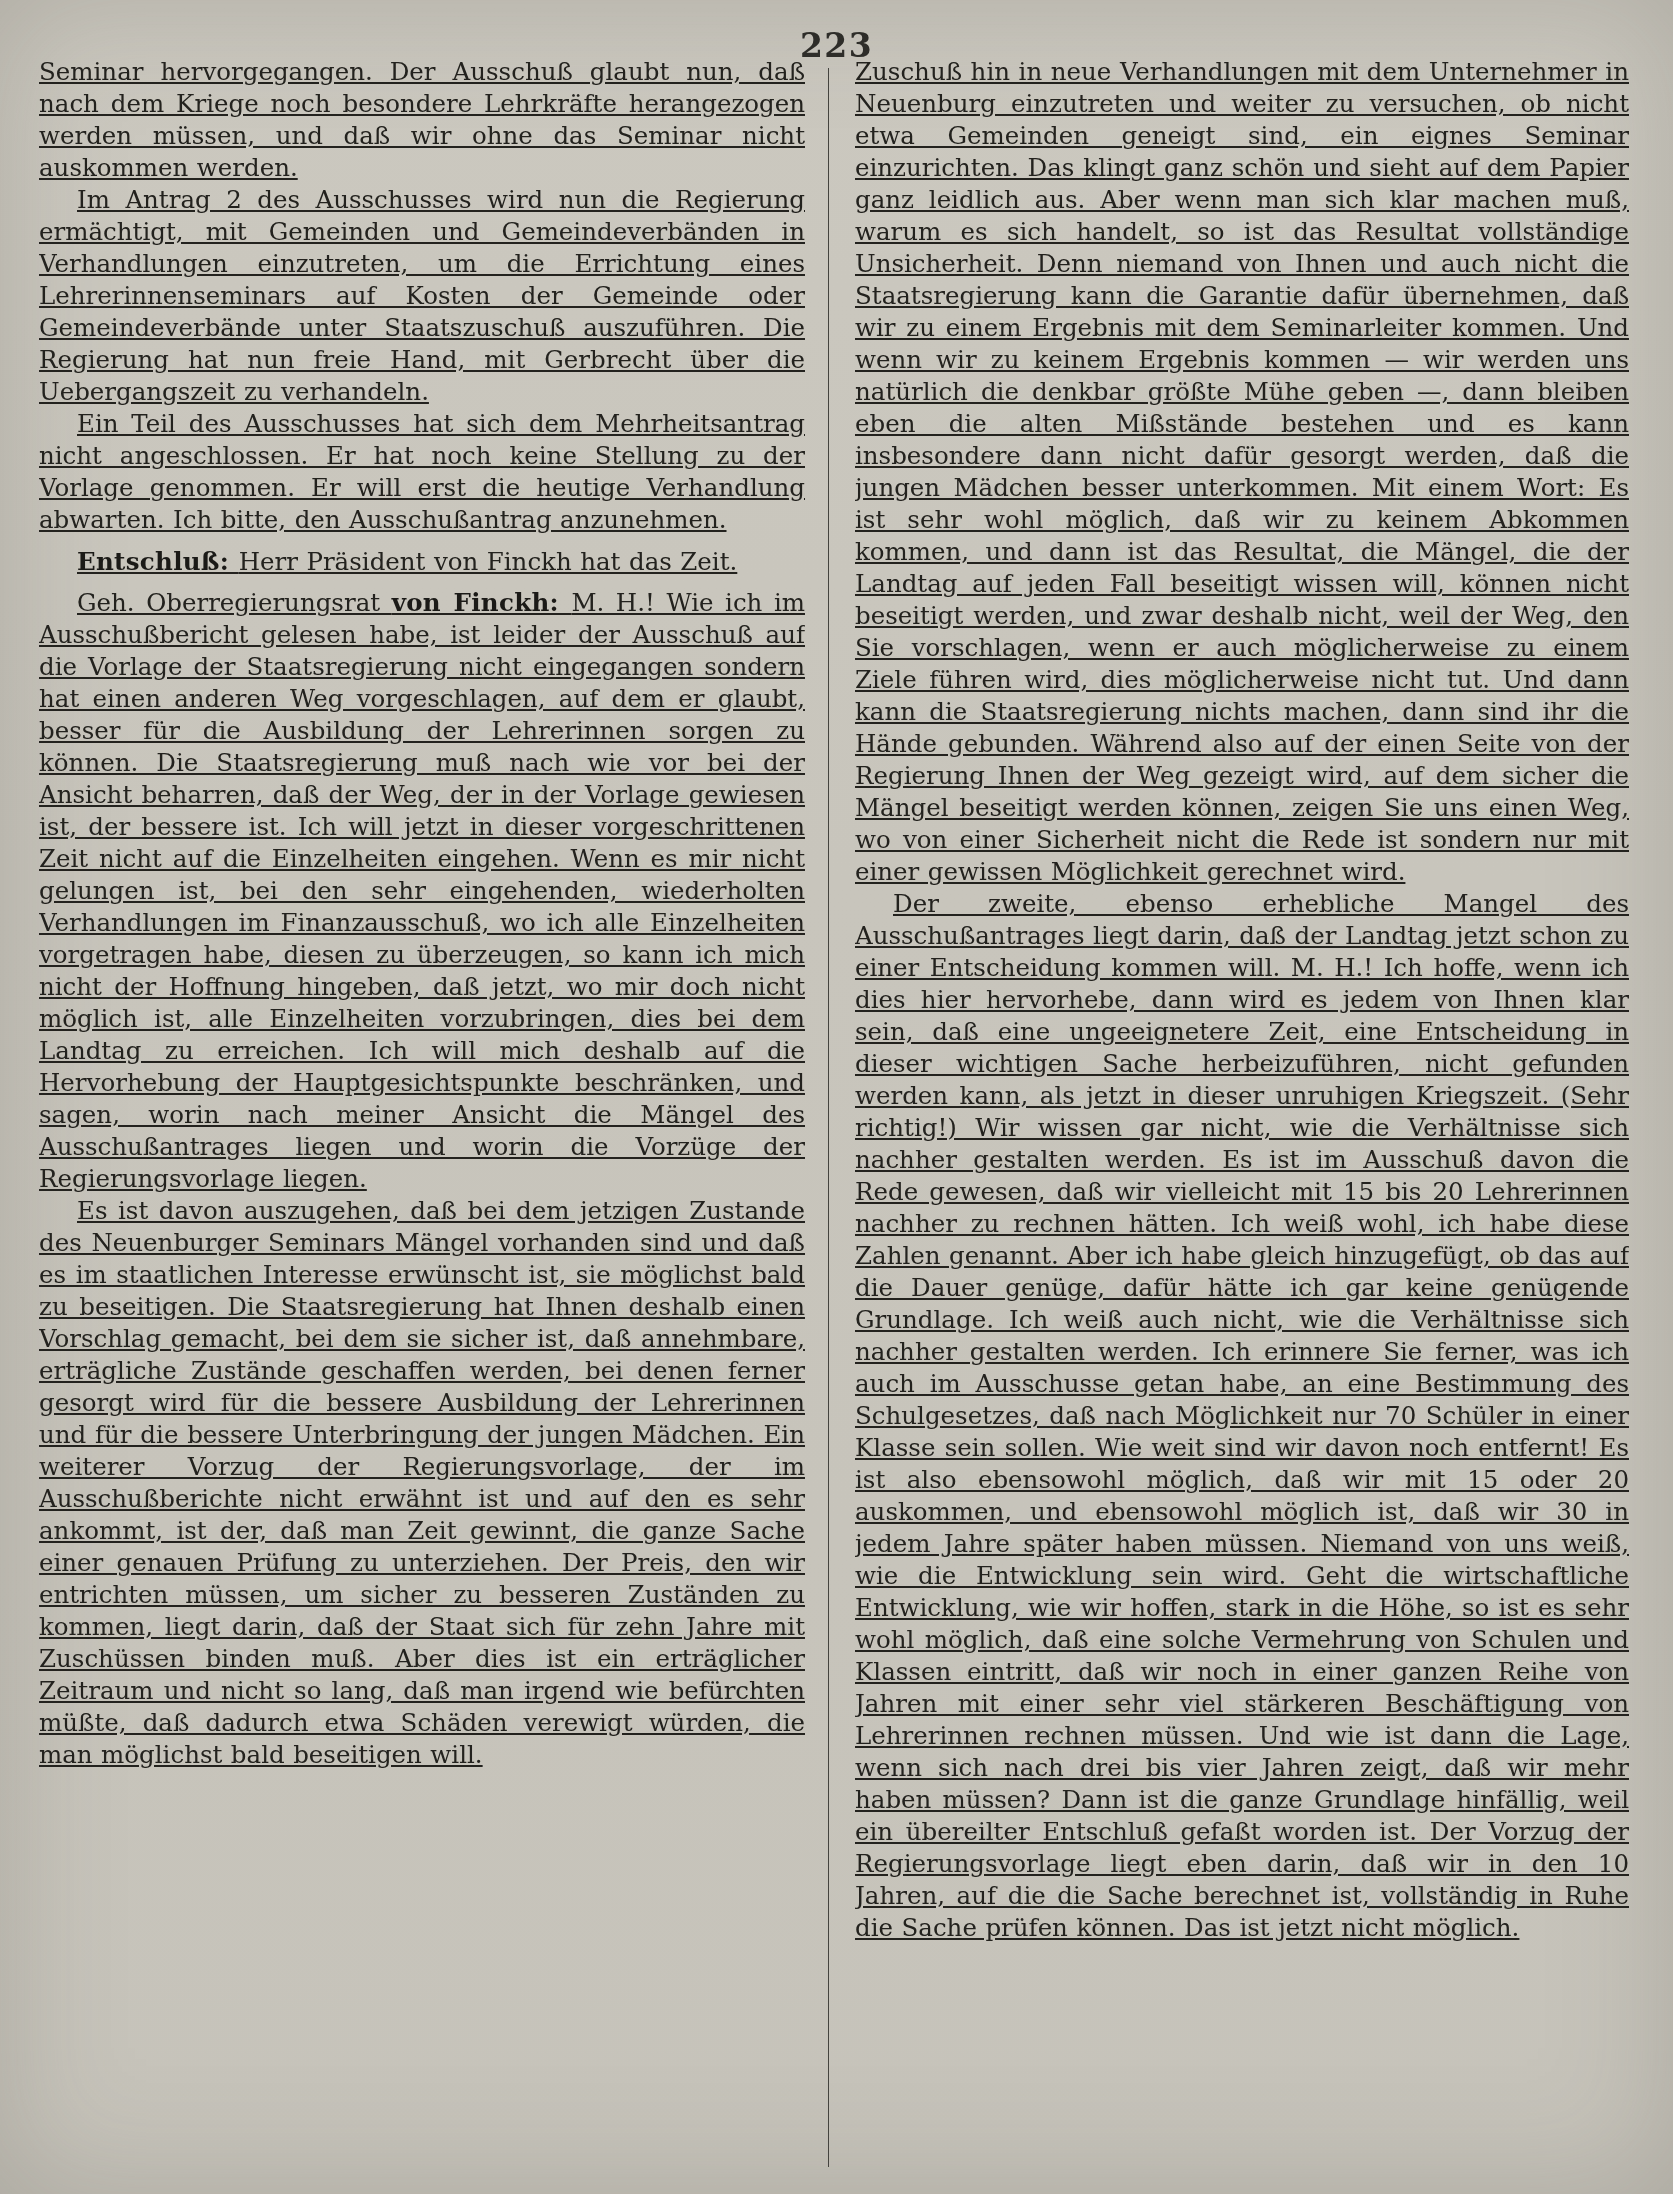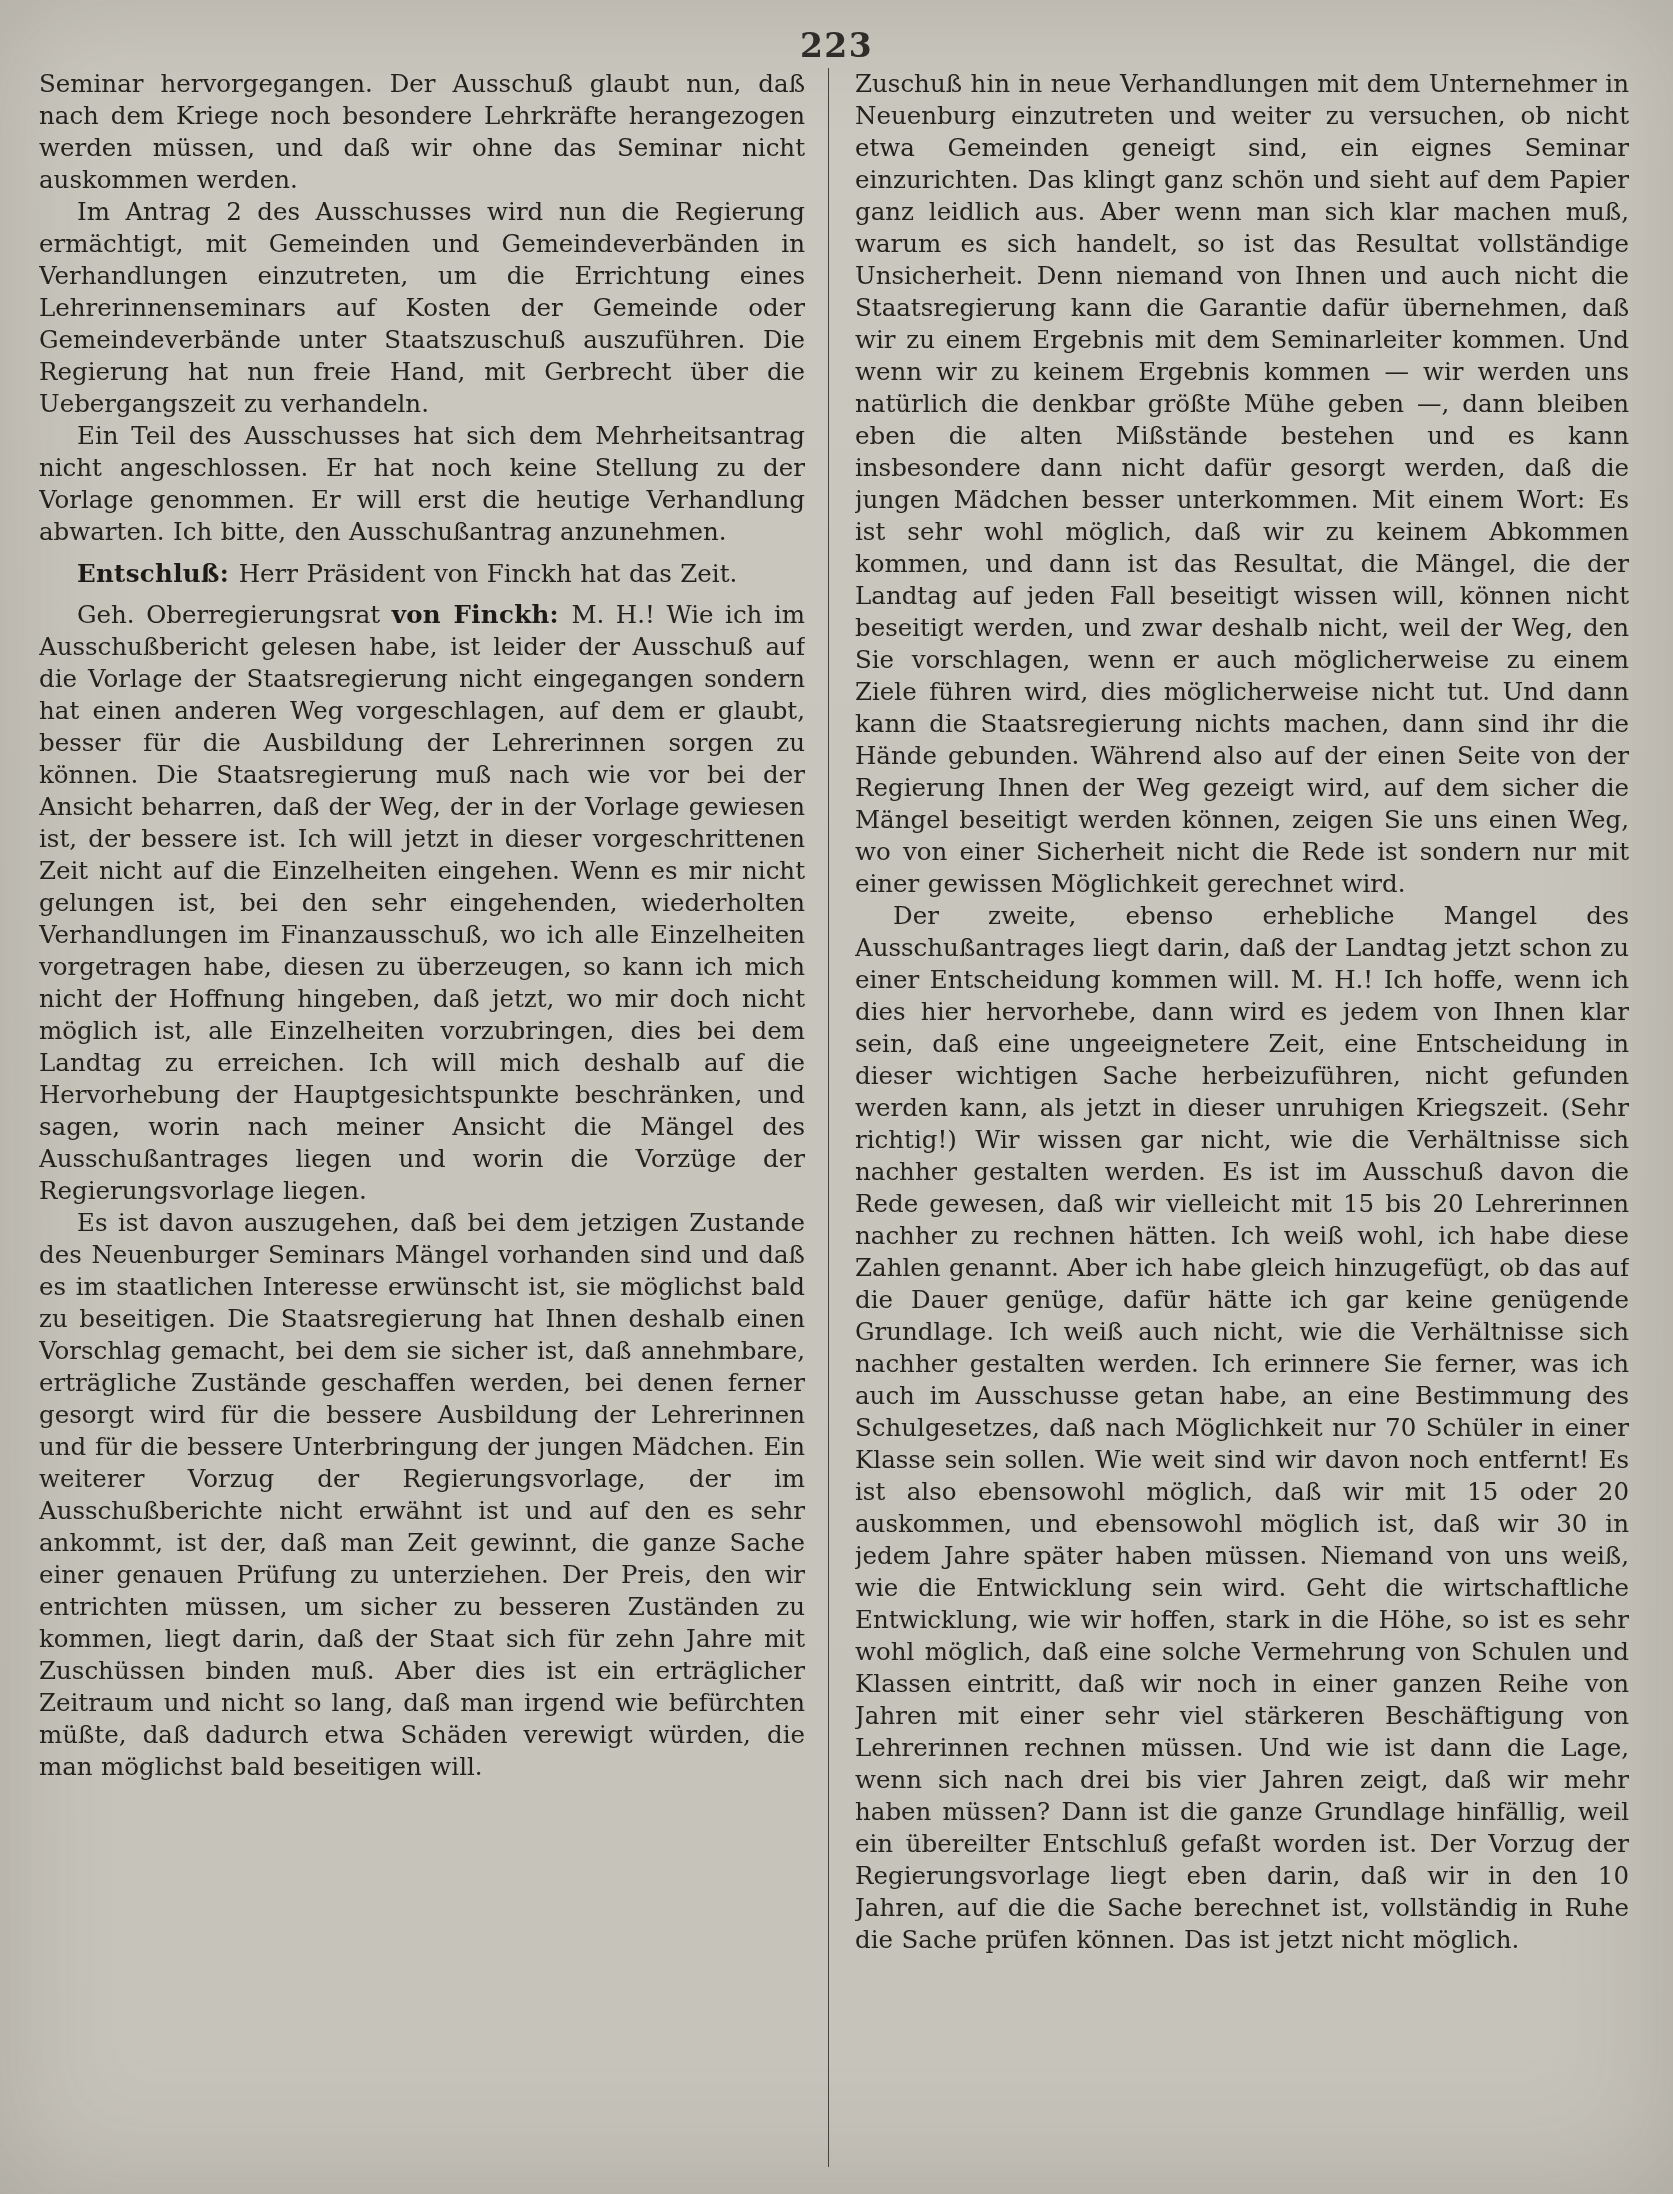--- a/index.html
+++ b/index.html
@@ -35,25 +35,26 @@
   .column-divider {
     position: absolute;
     left: 828px;
     top: 68px;
     width: 1.4px;
     height: 2099px;
     background: #44433e;
   }
   .text-column {
     position: absolute;
-    top: 68px;
+    top: 56px;
     height: 2109px;
     overflow: hidden;
     -webkit-hyphens: auto;
     hyphens: auto;
+    text-decoration: underline;
   }
   .text-column.left {
     left: 39px;
     width: 766px;
   }
   .text-column.right {
     left: 855px;
     width: 774px;
   }
   p.para {

